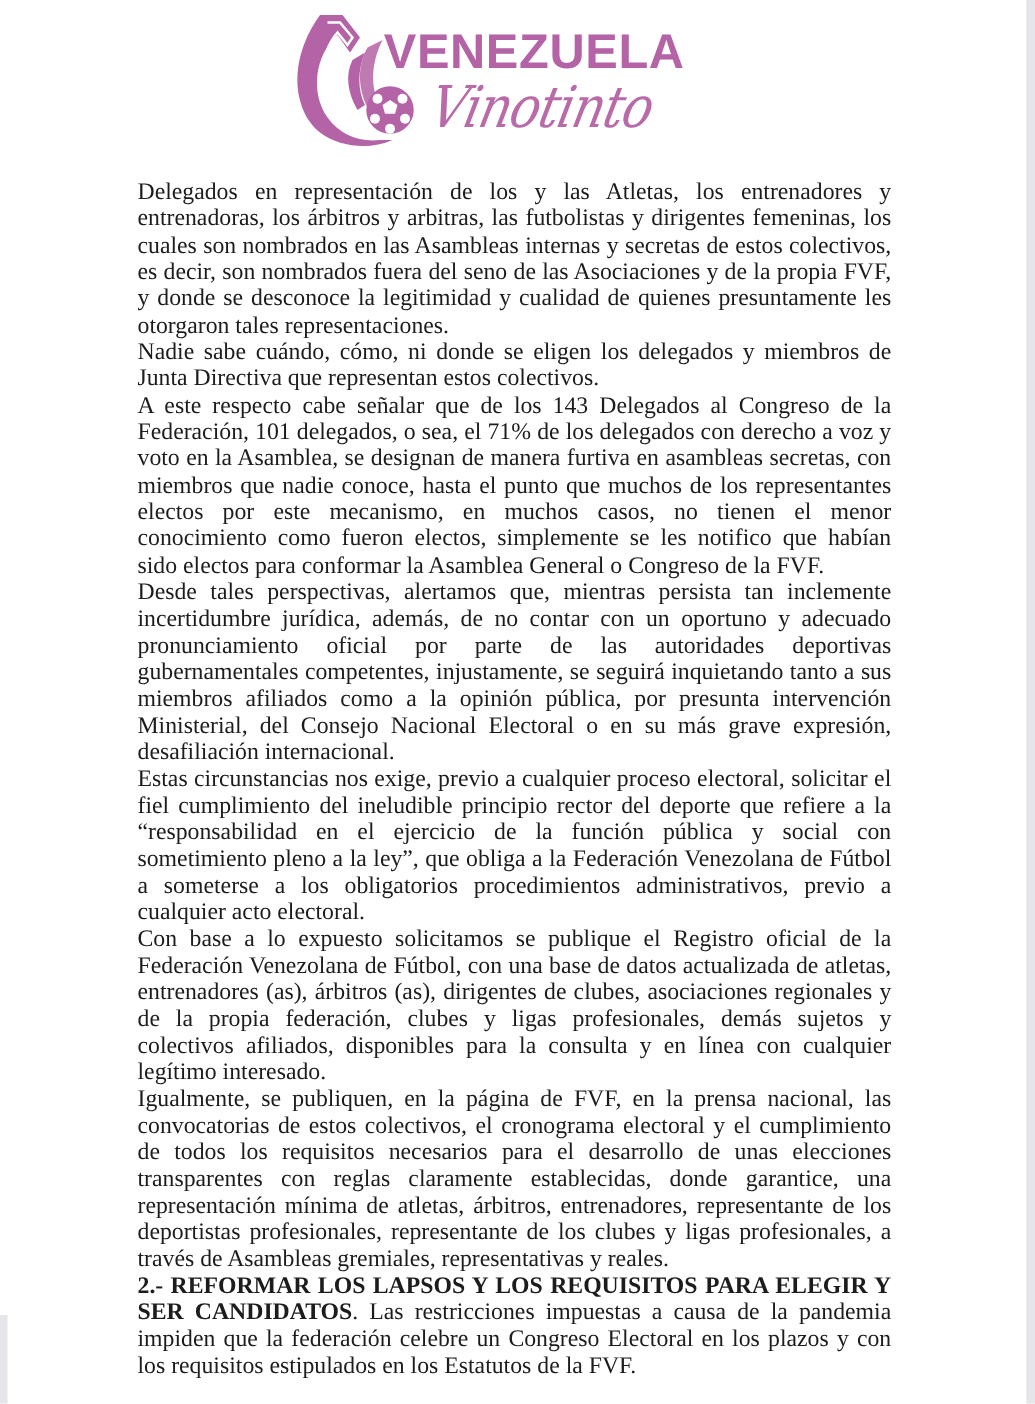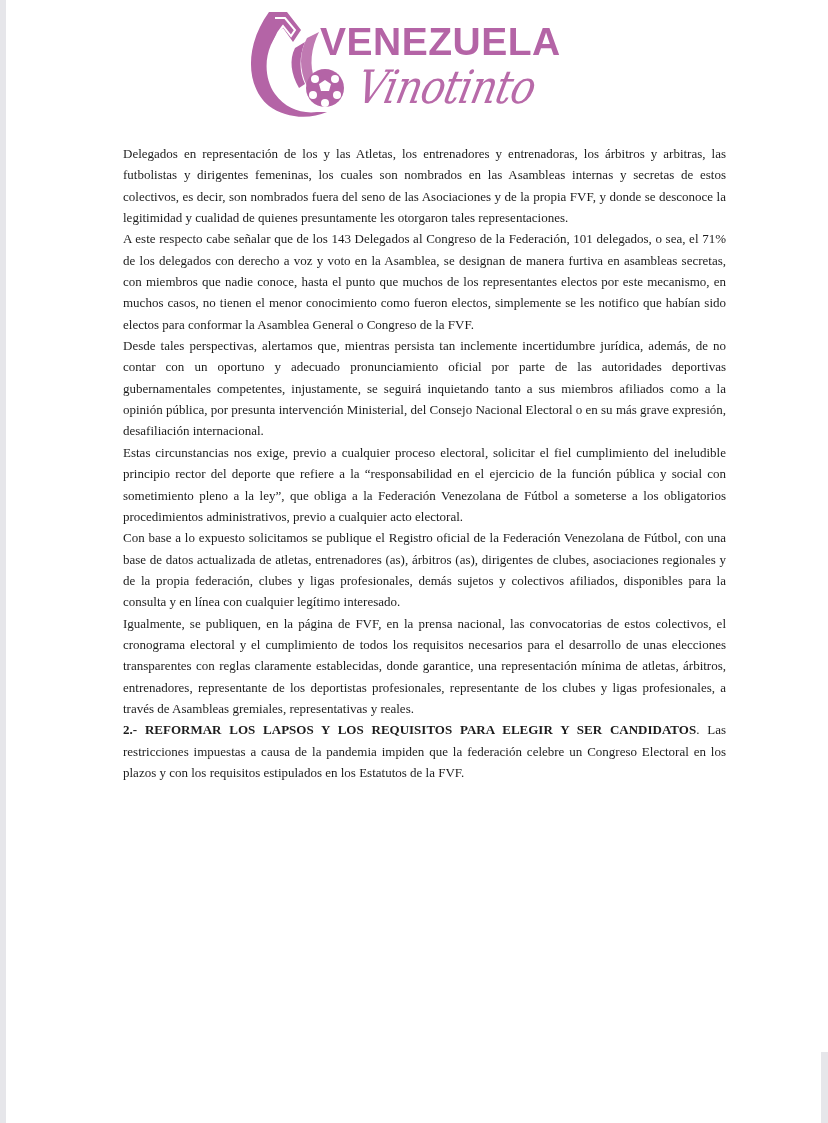--- a/index.html
+++ b/index.html
@@ -19,21 +19,21 @@
     position: absolute;
     top: 0;
     height: 1123px;
     background: #e6e6ea;
   }
   .edge-left { left: 0; width: 6px; }
   .edge-right { right: 0; width: 7px; }
 
   .page {
     position: absolute;
-    left: 13px;
+    left: 0;
     top: 0;
     width: 815px;
     height: 1052px;
     background: #ffffff;
   }
 
   
   .logo {
     position: absolute;
     left: 222px;
@@ -66,21 +66,21 @@
     transform-origin: left top;
     letter-spacing: -1px;
   }
 
   
   .doc {
     position: absolute;
     left: 110px;
     top: 143px;
     width: 603px;
-    font-size: 13px;
+    font-size: 19px;
     line-height: 21.35px;
   }
   .doc p {
     margin: 0;
     text-align: justify;
   }
   .doc p.last-left { text-align-last: left; }
   .doc .bold { font-weight: bold; }
 </style>
 </head>
@@ -108,20 +108,21 @@
         <circle cx="102" cy="87" r="4" fill="#ffffff"></circle>
         <circle cx="90" cy="95" r="4" fill="#ffffff"></circle>
       </g>
     </svg>
     <div class="logo-word">VENEZUELA</div>
     <div class="logo-script">Vinotinto</div>
   </div>
 
   <div class="doc">
     <p class="last-left">Delegados en representación de los y las Atletas, los entrenadores y entrenadoras, los árbitros y arbitras, las futbolistas y dirigentes femeninas, los cuales son nombrados en las Asambleas internas y secretas de estos colectivos, es decir, son nombrados fuera del seno de las Asociaciones y de la propia FVF,   y donde se desconoce la legitimidad y cualidad de quienes presuntamente les otorgaron tales representaciones.</p>
+    <p class="last-left">Nadie sabe cuándo, cómo, ni donde se eligen los delegados y miembros de Junta Directiva que representan estos colectivos.</p>
     <p class="last-left">A este respecto cabe señalar que de los 143 Delegados al Congreso de la Federación, 101 delegados, o sea, el 71% de los delegados con derecho a voz y voto en la Asamblea, se designan de manera furtiva en asambleas secretas, con miembros que nadie conoce, hasta el punto que muchos de los representantes electos por este mecanismo, en muchos casos, no tienen el menor conocimiento como fueron electos, simplemente se les notifico que habían sido electos para conformar la Asamblea General o Congreso de la FVF.</p>
     <p class="last-left">Desde tales perspectivas, alertamos que, mientras persista tan inclemente incertidumbre jurídica, además, de no contar con un oportuno y adecuado pronunciamiento oficial por parte de las autoridades deportivas gubernamentales competentes, injustamente, se seguirá inquietando tanto a sus miembros afiliados como a la opinión pública, por presunta intervención Ministerial, del Consejo Nacional Electoral o en su más grave expresión, desafiliación internacional.</p>
     <p class="last-left">Estas circunstancias nos exige, previo a cualquier proceso electoral, solicitar el fiel cumplimiento del ineludible principio rector del deporte que refiere a la “responsabilidad en el ejercicio de la función pública y social con sometimiento pleno a la ley”, que obliga a la Federación Venezolana de Fútbol a someterse a los obligatorios procedimientos administrativos, previo a cualquier acto electoral.</p>
     <p class="last-left">Con base a lo expuesto solicitamos se publique el Registro oficial de la Federación Venezolana de Fútbol, con una base de datos actualizada de atletas, entrenadores (as), árbitros (as), dirigentes de clubes, asociaciones regionales y de la propia federación, clubes y ligas profesionales, demás sujetos y colectivos afiliados, disponibles para la consulta y en línea con cualquier legítimo interesado.</p>
     <p class="last-left">Igualmente, se publiquen, en la página de FVF, en la prensa nacional, las convocatorias de estos colectivos, el cronograma electoral y el cumplimiento de todos los requisitos necesarios para el desarrollo de unas elecciones transparentes con reglas claramente establecidas, donde garantice, una representación mínima de atletas, árbitros, entrenadores, representante de los deportistas profesionales, representante de los clubes y ligas profesionales, a través de Asambleas gremiales, representativas y reales.</p>
     <p class="last-left"><span class="bold">2.- REFORMAR LOS LAPSOS Y LOS REQUISITOS PARA ELEGIR Y SER CANDIDATOS</span><span>. Las restricciones impuestas a causa de la pandemia impiden que la federación celebre un Congreso Electoral en los plazos y con los requisitos estipulados en los Estatutos de la FVF.</span></p>
   </div>
 
 </div>
 

